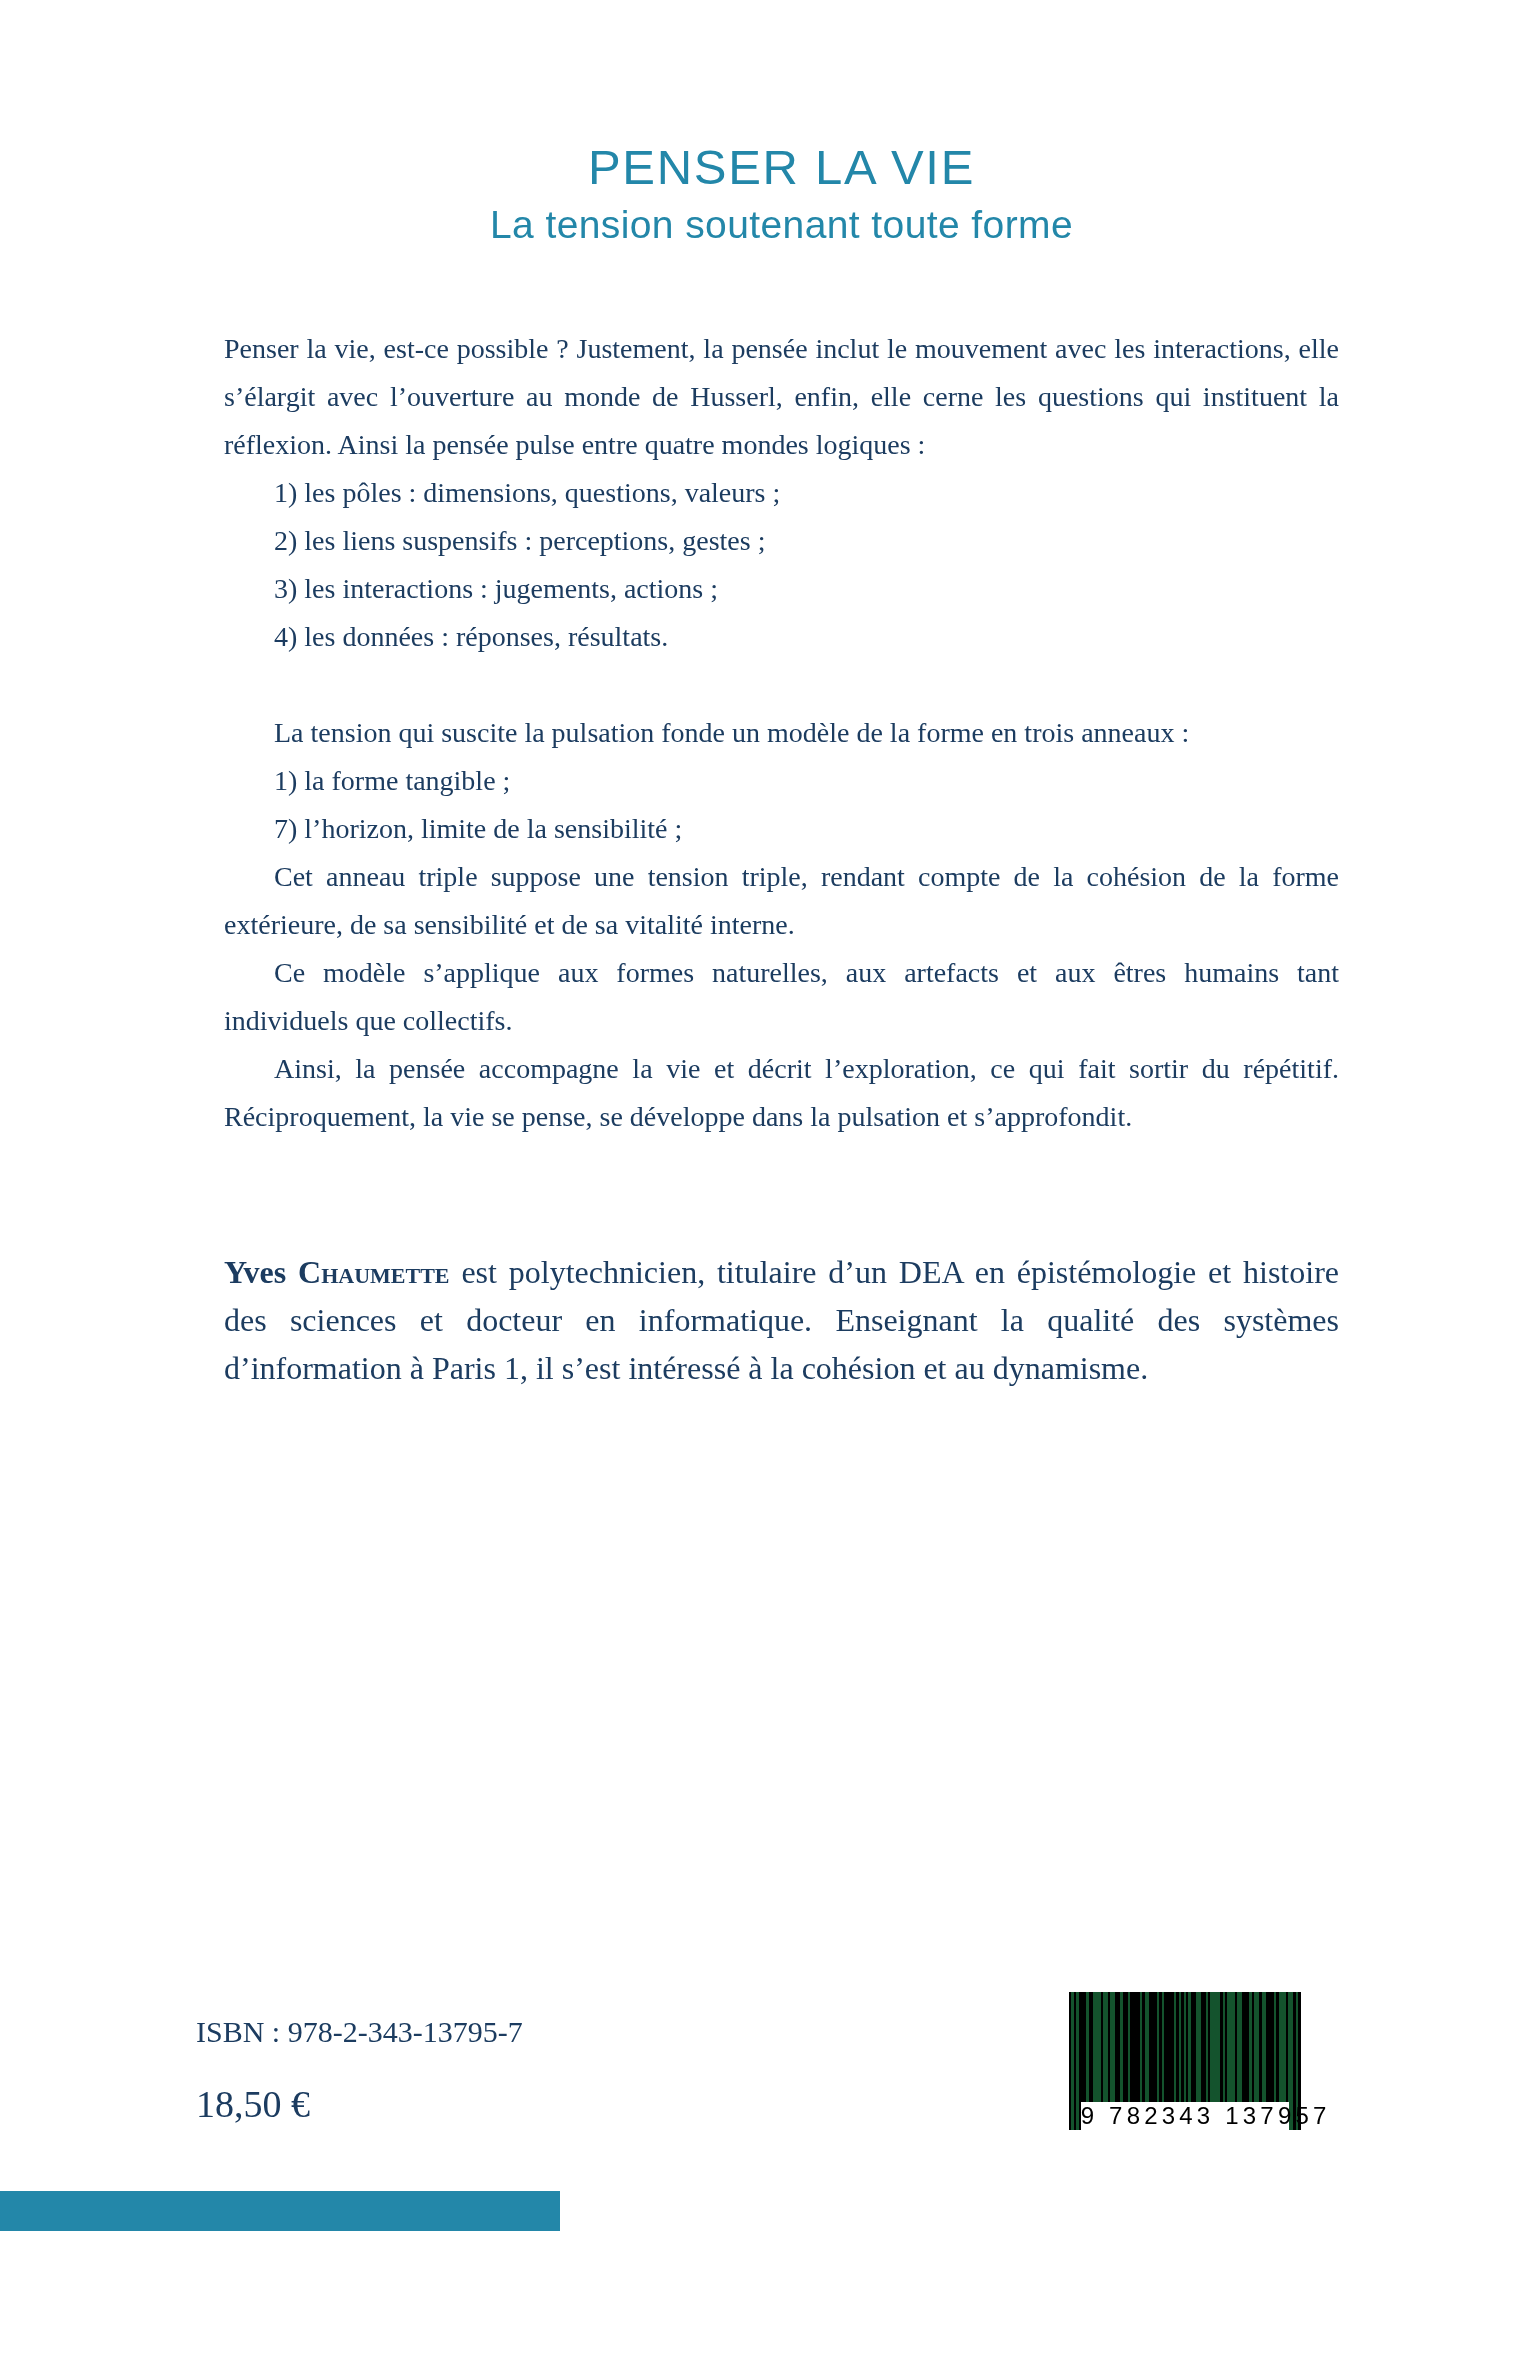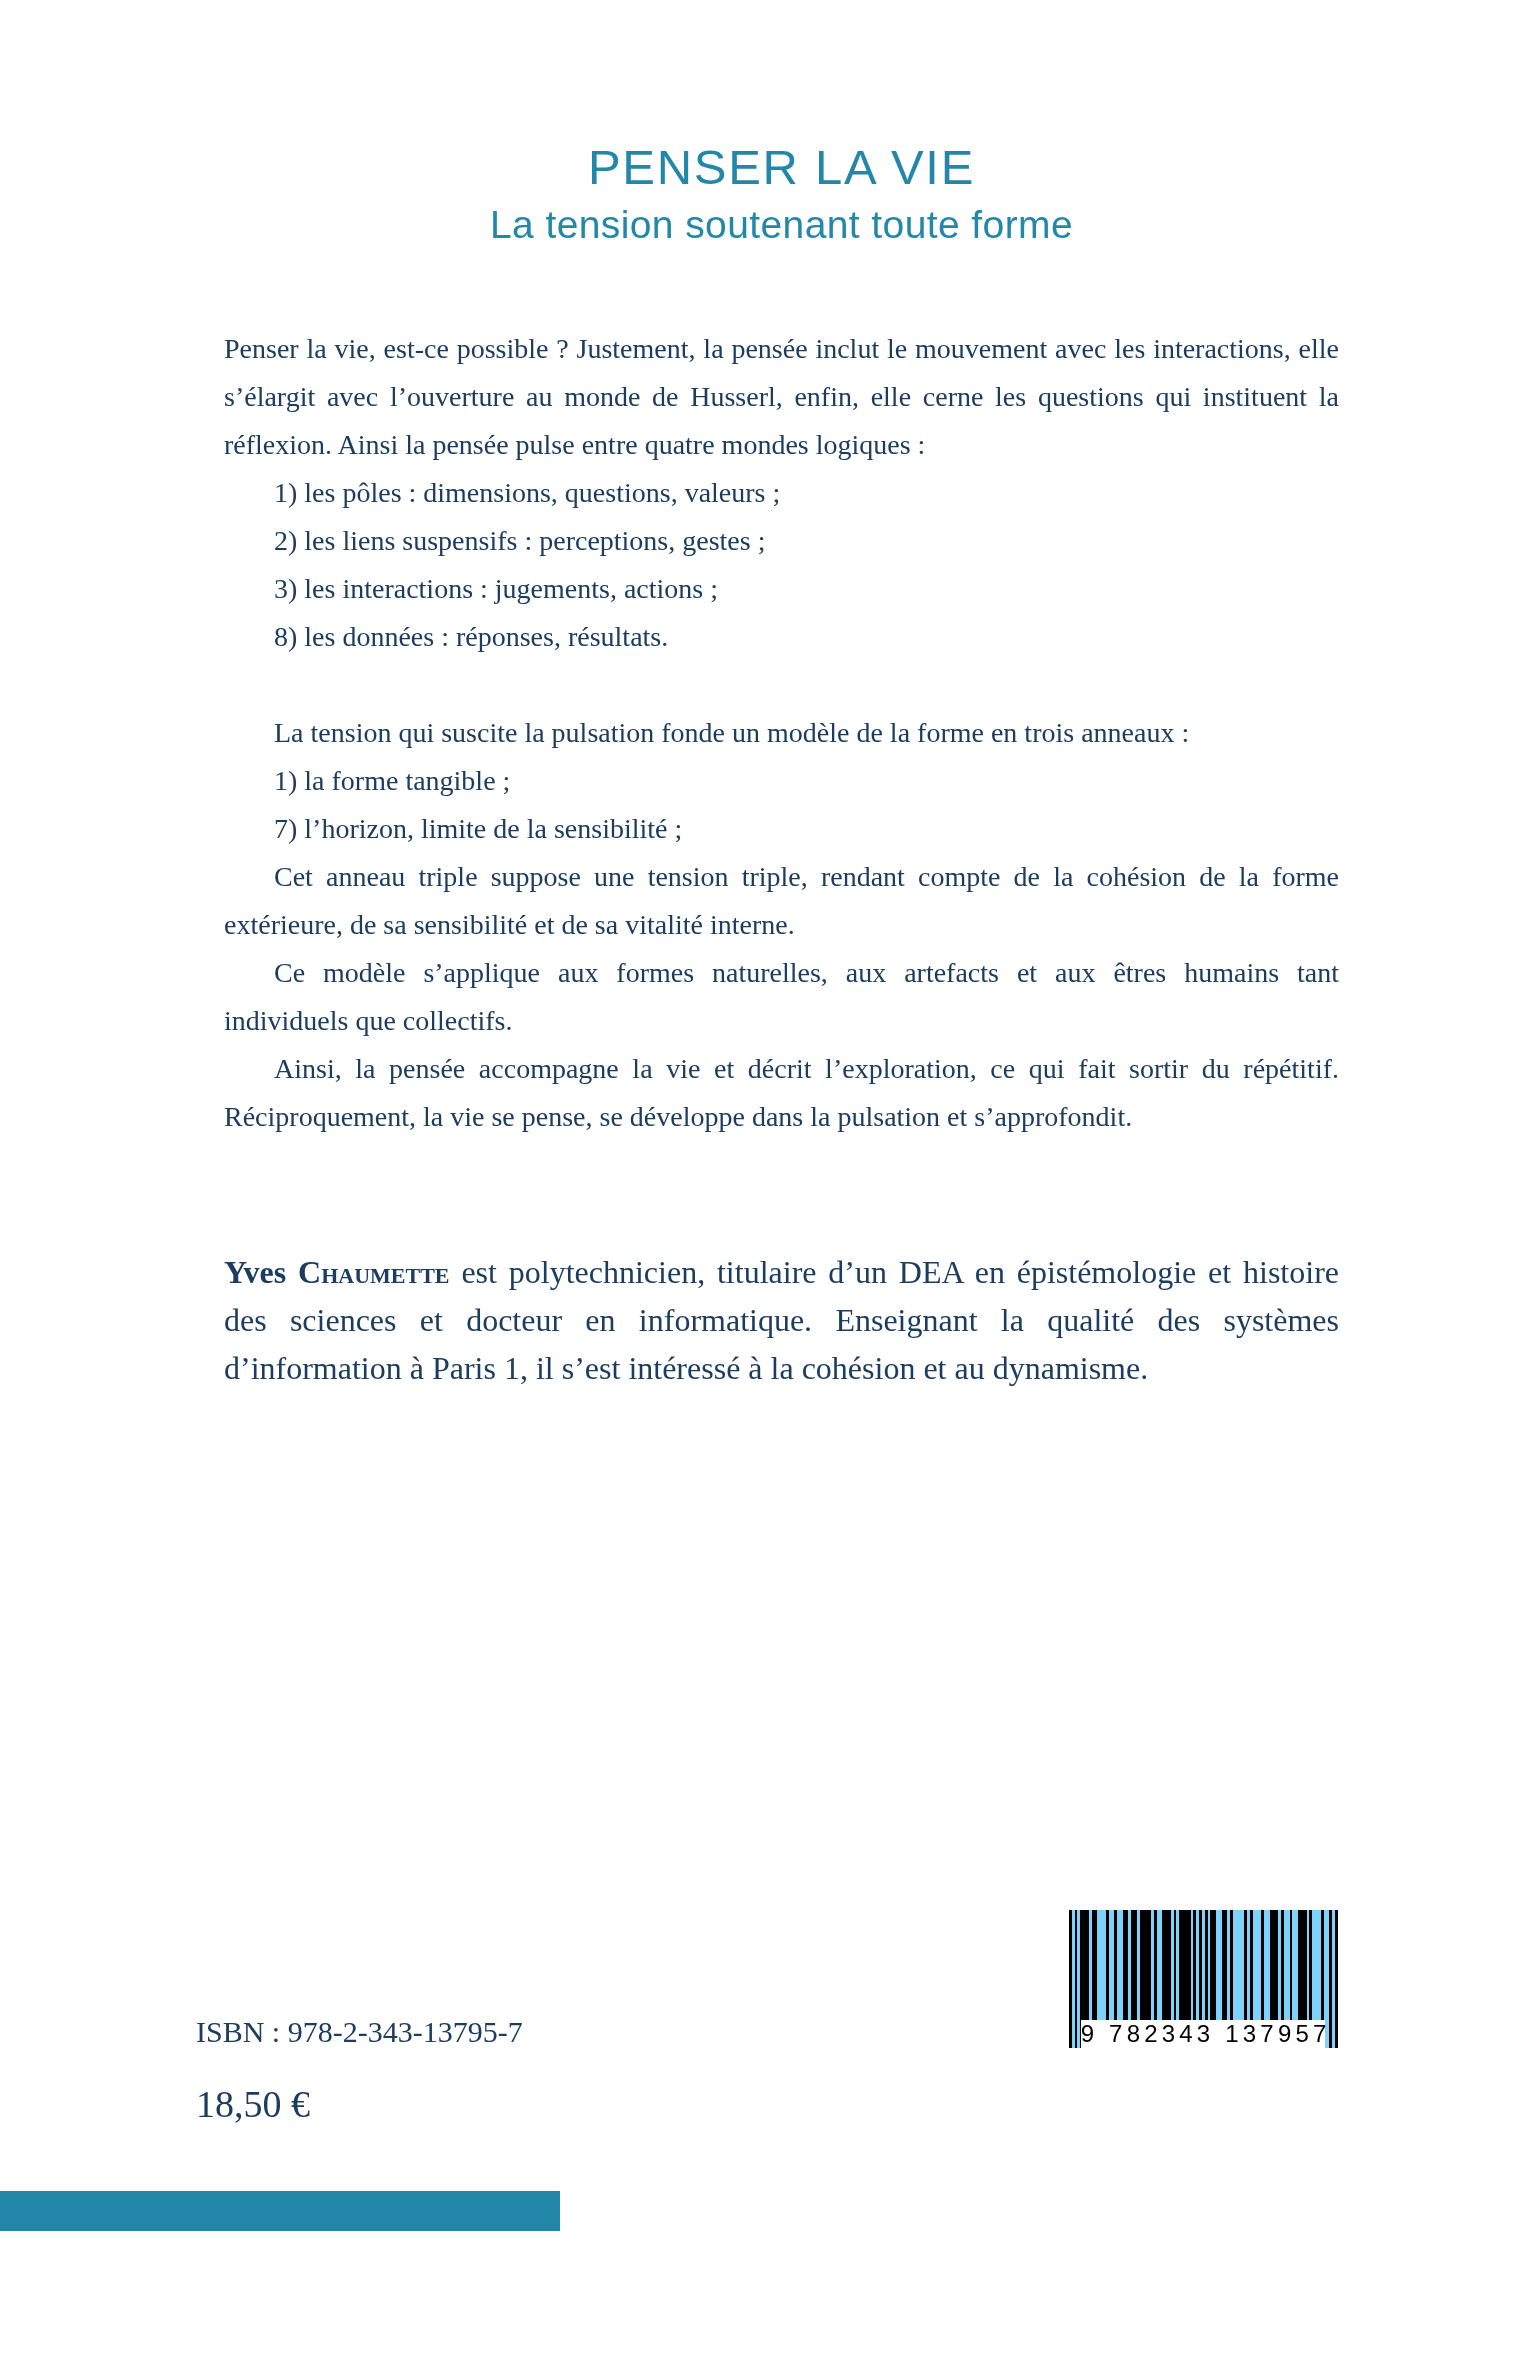--- a/index.html
+++ b/index.html
@@ -63,24 +63,24 @@
   }
   .price{
     position:absolute;
     left:196px;
     top:2082px;
     font-size:38px;
   }
   .barcode{
     position:absolute;
     left:1069px;
-    top:1910px;
-    width:268px;
+    top:1992px;
+    width:232px;
     height:138px;
-    background:#7dd3fc;
+    background:#14532d;
   }
   .bars{
     display:flex;
     width:100%;
     height:100%;
   }
   .bars .module{flex:1 1 0;background:transparent;}
   .bars .module.on{background:#000000;}
   .barcode-number{
     position:absolute;
@@ -127,21 +127,21 @@
   <div class="header">
     <div class="title">PENSER LA VIE</div>
     <div class="subtitle">La tension soutenant toute forme</div>
   </div>
 
   <div class="body-text">
     <p>Penser la vie, est-ce possible ? Justement, la pensée inclut le mouvement avec les interactions, elle s’élargit avec l’ouverture au monde de Husserl, enfin, elle cerne les questions qui instituent la réflexion. Ainsi la pensée pulse entre quatre mondes logiques :</p>
     <p class="indent">1) les pôles : dimensions, questions, valeurs ;</p>
     <p class="indent">2) les liens suspensifs : perceptions, gestes ;</p>
     <p class="indent">3) les interactions : jugements, actions ;</p>
-    <p class="indent">8) les données : réponses, résultats.</p>
+    <p class="indent">4) les données : réponses, résultats.</p>
     <p class="indent spaced">La tension qui suscite la pulsation fonde un modèle de la forme en trois anneaux :</p>
     <p class="indent">1) la forme tangible ;</p>
     <p class="indent">7) l’horizon, limite de la sensibilité ;</p>
     <p class="indent">Cet anneau triple suppose une tension triple, rendant compte de la cohésion de la forme extérieure, de sa sensibilité et de sa vitalité interne.</p>
     <p class="indent">Ce modèle s’applique aux formes naturelles, aux artefacts et aux êtres humains tant individuels que collectifs.</p>
     <p class="indent">Ainsi, la pensée accompagne la vie et décrit l’exploration, ce qui fait sortir du répétitif. Réciproquement, la vie se pense, se développe dans la pulsation et s’approfondit.</p>
   </div>
 
   <p class="bio"><span class="bio-name">Yves</span> <span class="bio-name smallcaps">Chaumette</span> <span>est polytechnicien, titulaire d’un DEA en épistémologie et histoire des sciences et docteur en informatique. Enseignant la qualité des systèmes d’information à Paris 1, il s’est intéressé à la cohésion et au dynamisme.</span></p>
 

